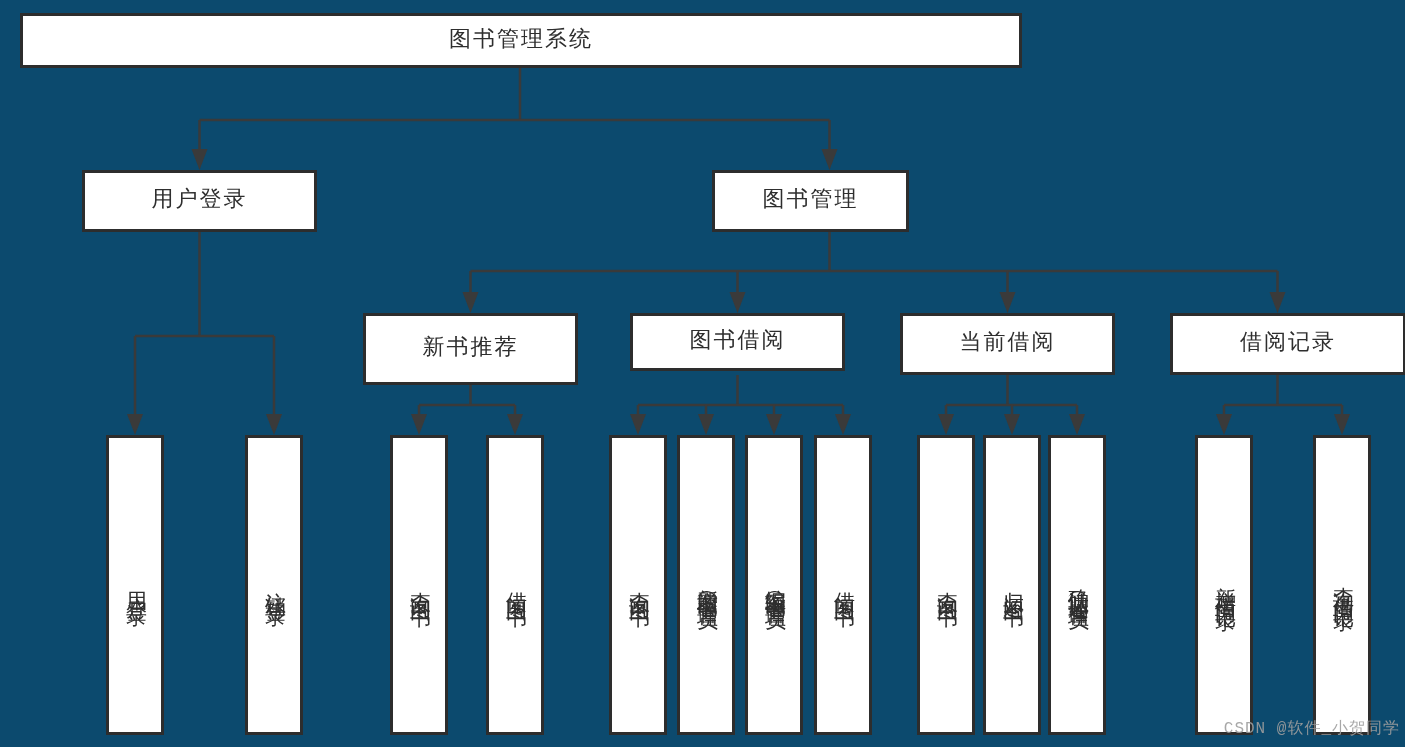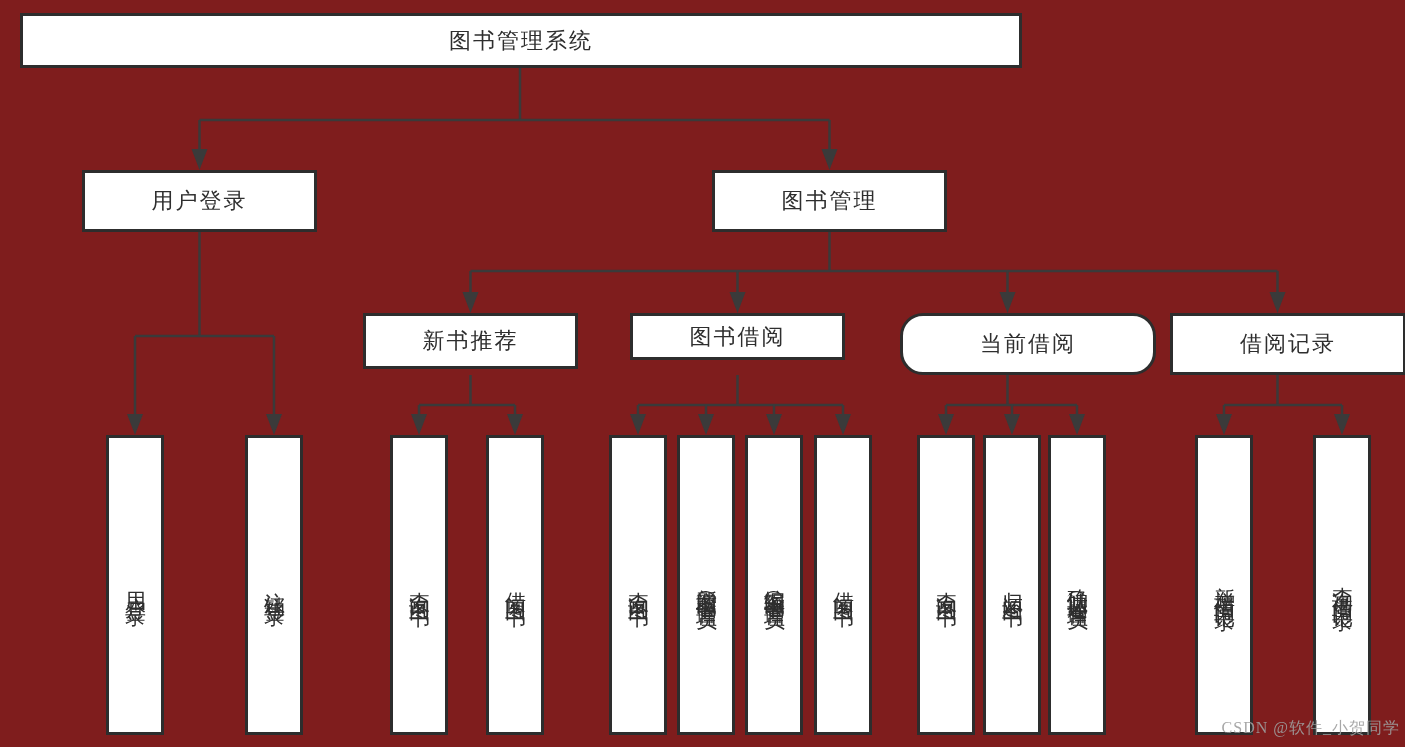--- a/index.html
+++ b/index.html
@@ -4,22 +4,22 @@
 <style>
   html, body {
     margin: 0;
     padding: 0;
     background: #ffffff;
   }
   .canvas {
     position: relative;
     width: 1405px;
     height: 747px;
-    background: #7f1d1d;
-    font-family: Liberation Serif, serif;
+    background: #0c4a6e;
+    font-family: Liberation Mono, monospace;
     overflow: hidden;
   }
   .connectors {
     position: absolute;
     left: 0;
     top: 0;
     width: 1405px;
     height: 747px;
     z-index: 1;
   }
@@ -45,24 +45,24 @@
     font-size: 21px;
     letter-spacing: 5px;
     line-height: 1;
   }
   .box.v.long {
     letter-spacing: 3px;
   }
   
   .n-root   { left: 20px;   top: 13px;  width: 1002px; height: 55px; }
   .n-l2a    { left: 82px;   top: 170px; width: 235px;  height: 62px; }
-  .n-l2b    { left: 712px;  top: 170px; width: 235px;  height: 62px; }
-  .n-l3a    { left: 363px;  top: 313px; width: 215px;  height: 56px; }
-  .n-l3b    { left: 630px;  top: 313px; width: 215px;  height: 47px; }
-  .n-l3c    { left: 900px;  top: 313px; width: 256px;  height: 62px; border-radius: 23px; }
+  .n-l2b    { left: 712px;  top: 170px; width: 197px;  height: 62px; }
+  .n-l3a    { left: 363px;  top: 313px; width: 215px;  height: 72px; }
+  .n-l3b    { left: 630px;  top: 313px; width: 215px;  height: 58px; }
+  .n-l3c    { left: 900px;  top: 313px; width: 215px;  height: 62px; }
   .n-l3d    { left: 1170px; top: 313px; width: 236px;  height: 62px; }
   .leaf     { top: 435px; width: 58px; height: 300px; }
   .x1  { left: 106px; }
   .x2  { left: 245px; }
   .x3  { left: 390px; }
   .x4  { left: 486px; }
   .x5  { left: 609px; }
   .x6  { left: 677px; }
   .x7  { left: 745px; }
   .x8  { left: 814px; }

